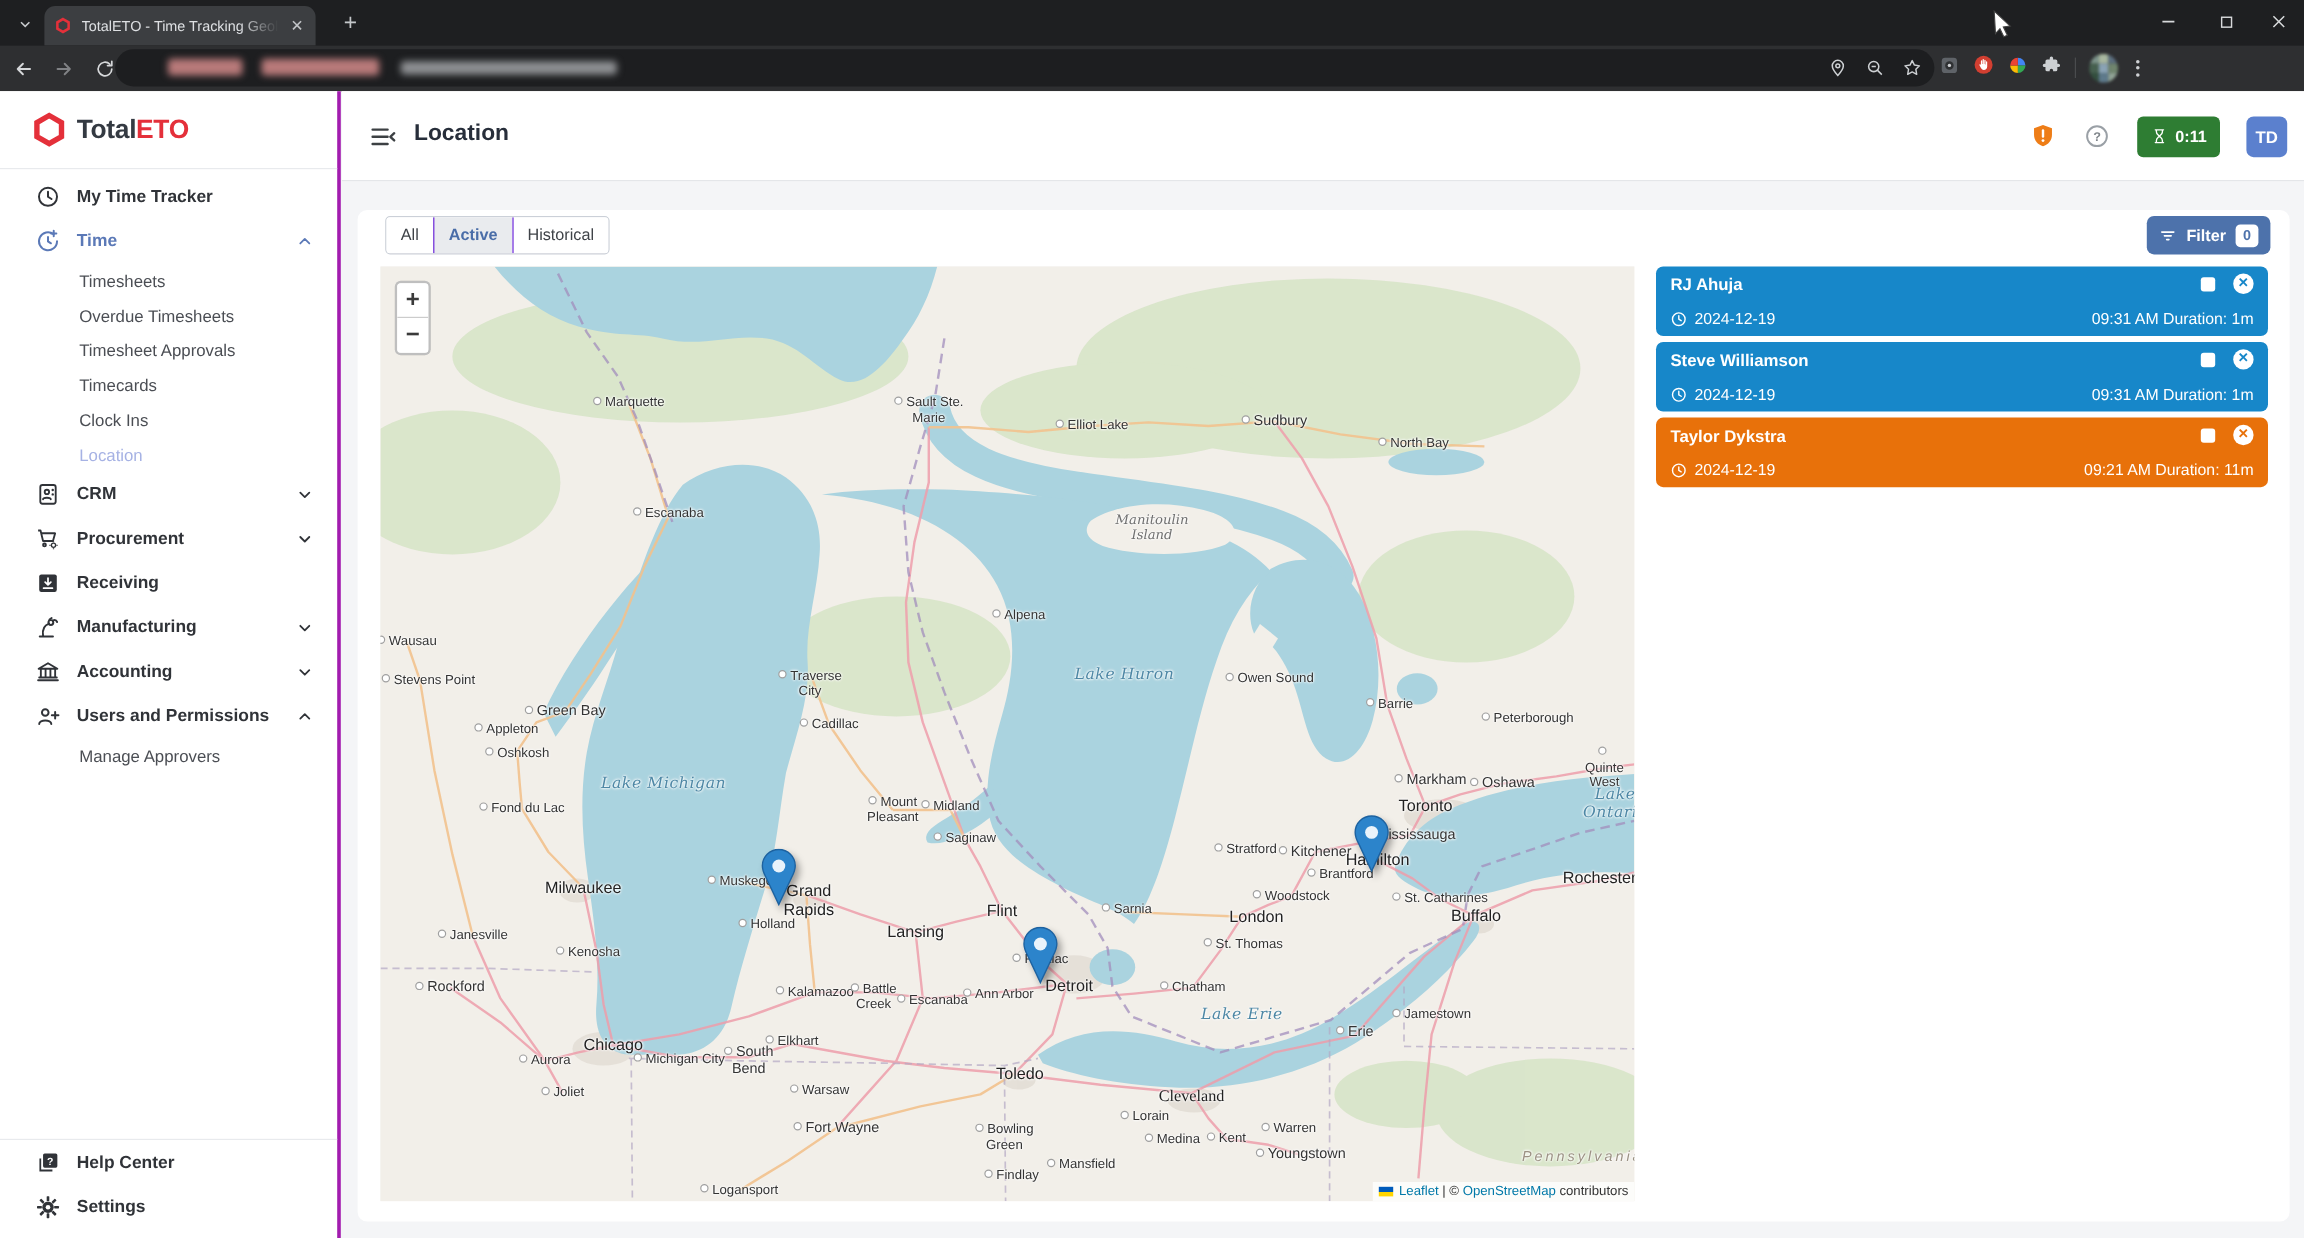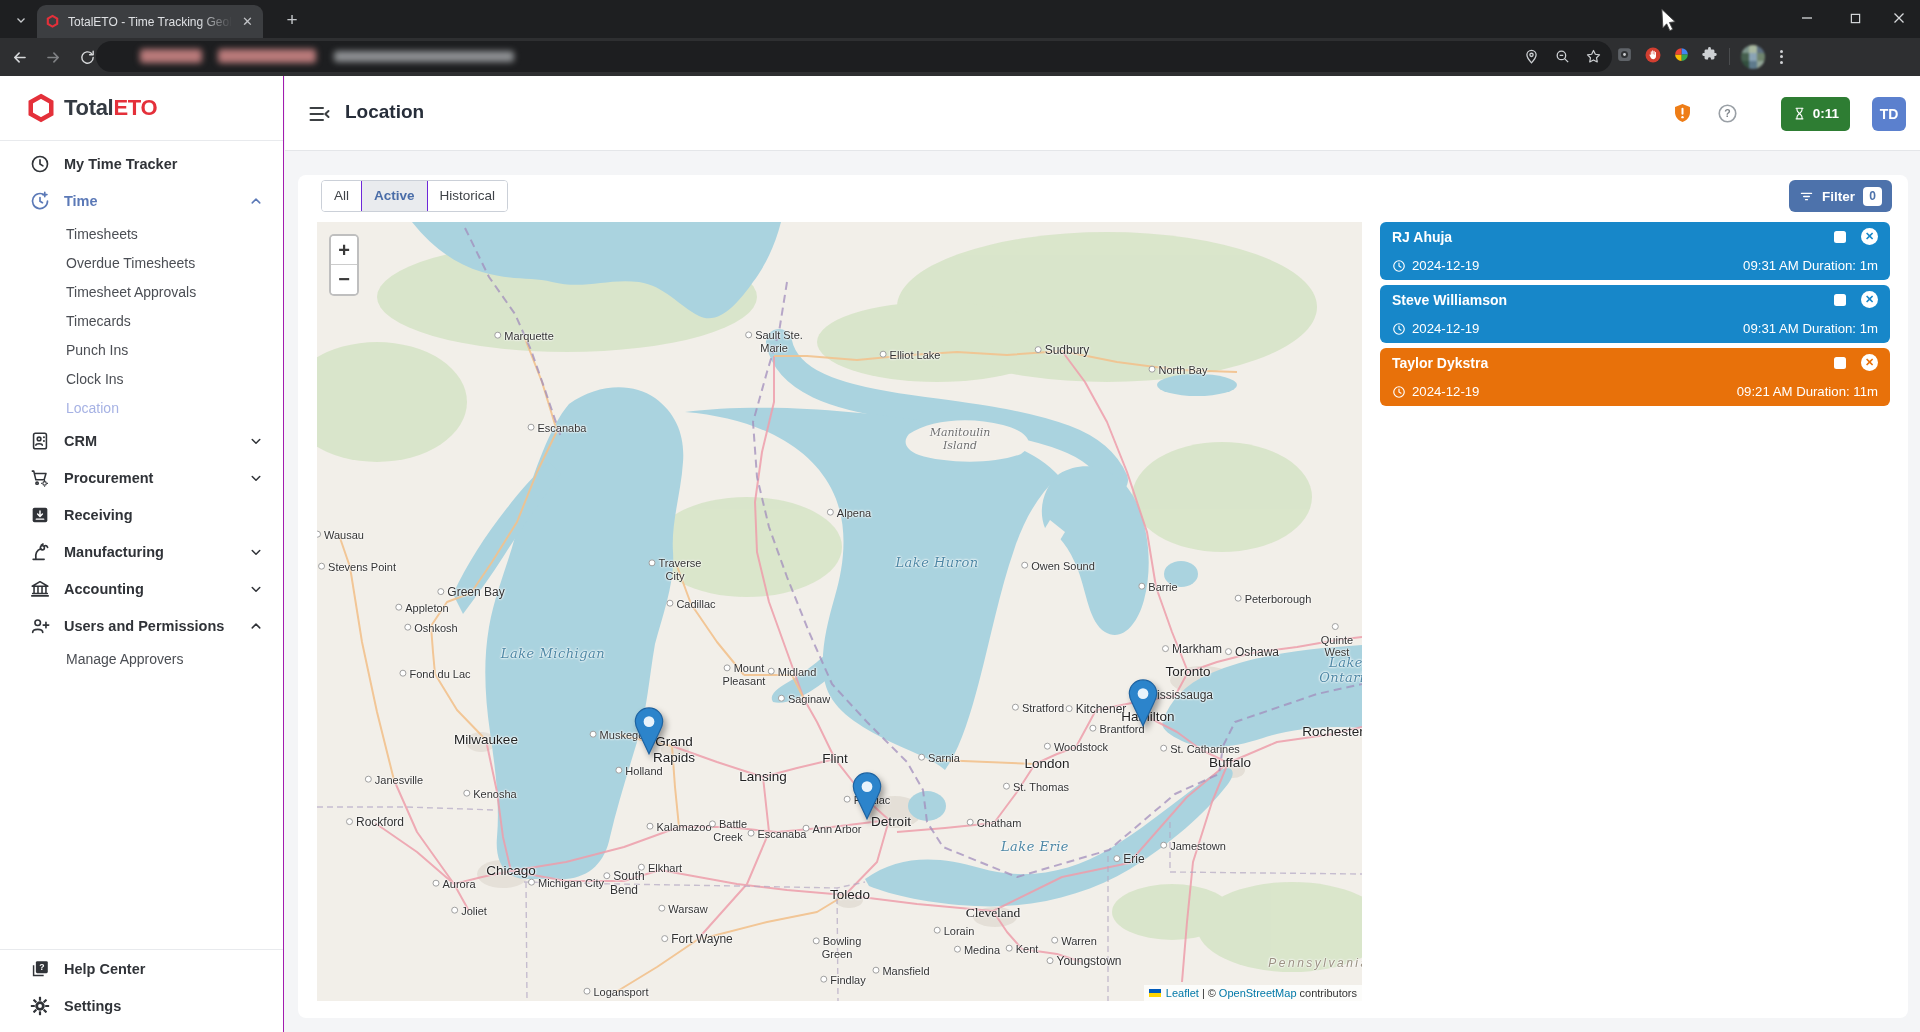--- a/index.html
+++ b/index.html
@@ -29,21 +29,21 @@
   .vsep{width:1px;height:17px;background:#4a4c4e;}
   .avatar-px{width:24px;height:24px;border-radius:50%;overflow:hidden;display:grid;grid-template-columns:1fr 1fr 1fr;filter:blur(1.2px);}
   .avatar-px i{display:block;}
   .menu-dots{display:flex;flex-direction:column;gap:2.5px;padding:4px;}
   .menu-dots i{width:3px;height:3px;border-radius:50%;background:#cfd1d4;}
   .cursor{position:absolute;left:1660px;top:8px;z-index:60;}
 
   
   .app{position:absolute;left:0;top:76px;width:1920px;height:956px;background:#f4f5f7;}
   .sidebar{position:absolute;left:0;top:0;width:284px;height:956px;background:#fff;
-           border-right:1px solid #a21caf;display:flex;flex-direction:column;}
+           border-right:3px solid #a21caf;display:flex;flex-direction:column;}
   .logo-row{height:64px;display:flex;align-items:center;padding-left:26px;gap:8px;}
   .logo-text{font-size:22px;font-weight:700;letter-spacing:-.3px;color:#343a42;}
   .logo-text b{color:#e4303a;}
   .side-div{border-top:1px solid #e8eaed;margin:0;}
   .nav{padding-top:4px;}
   .nav-parent{height:37px;display:flex;align-items:center;gap:13px;padding:0 18px 0 29px;
               font-weight:700;font-size:14.5px;color:#303338;cursor:pointer;}
   .nav-parent .nicon{width:22px;height:22px;flex:none;display:flex;}
   .nav-parent .nicon svg{width:22px;height:22px;}
   .nav-parent .chev{margin-left:auto;width:18px;height:18px;}
@@ -53,21 +53,21 @@
   .nav-sub.active{color:#a6b2e4;}
   .side-footer{margin-top:auto;padding-bottom:8px;}
 
   .main-header{position:absolute;left:285px;top:0;width:1635px;height:75px;background:#fff;
                border-bottom:1px solid #e4e6e9;}
   .collapse-btn{position:absolute;left:22px;top:26px;width:24px;height:24px;cursor:pointer;}
   .page-title{position:absolute;left:60px;top:25px;font-size:19px;font-weight:700;color:#272e3a;}
   .hicons{position:absolute;right:14px;top:0;height:75px;display:flex;align-items:center;gap:22px;}
   .shield-ic,.help-ic{width:23px;height:23px;cursor:pointer;}
   .timer-chip{height:34px;border-radius:5px;display:flex;align-items:center;gap:6px;padding:0 11px;
-              color:#fff;font-weight:700;font-size:13.5px;cursor:pointer;margin-left:20px;}
+              color:#fff;font-weight:700;font-size:13.5px;cursor:pointer;}
   .hdr-avatar{width:34px;height:34px;border-radius:6px;color:#fff;font-weight:700;font-size:14px;
               display:flex;align-items:center;justify-content:center;cursor:pointer;}
 
   .panel{position:absolute;left:298px;top:99px;width:1610px;height:843px;background:#fff;border-radius:8px;}
   .tabbar{position:absolute;left:23px;top:5px;display:inline-flex;border:1px solid #cbd0d8;
           border-radius:4px;overflow:hidden;height:32px;}
   .tabbtn{padding:0 12px;line-height:30px;font-size:13.5px;color:#3f4348;background:#fff;
           border-left:1px solid #6d28d9;cursor:pointer;}
   .tabbtn:first-child{border-left:none;}
   .tabbtn.selected{background:#e9ebee;color:#4a6da8;font-weight:700;}
@@ -261,21 +261,20 @@
             </span>
             <span>Time</span>
             <span class="chev"><svg viewBox="0 0 24 24" fill="none" stroke="currentColor" stroke-width="2" stroke-linecap="round" stroke-linejoin="round">
                 <path d="M7 14.5l5-5 5 5"></path>
               </svg></span>
           </div>
           <div class="nav-sub">Timesheets</div>
           <div class="nav-sub">Overdue Timesheets</div>
           <div class="nav-sub">Timesheet Approvals</div>
           <div class="nav-sub">Timecards</div>
-          <div class="nav-sub">Punch Ins</div>
           <div class="nav-sub">Clock Ins</div>
           <div class="nav-sub active">Location</div>
           <div class="nav-parent">
             <span class="nicon">
               <svg viewBox="0 0 24 24" fill="none" stroke="currentColor" stroke-width="1.7">
                 <rect x="5" y="3.5" width="14" height="17" rx="2"></rect>
                 <circle cx="11" cy="9.8" r="2"></circle>
                 <path d="M7.5 16.5c0-1.9 7-1.9 7 0" stroke-linecap="round"></path>
                 <path d="M16.3 8h.01M16.3 12h.01" stroke-width="2.2" stroke-linecap="round"></path>
               </svg>

